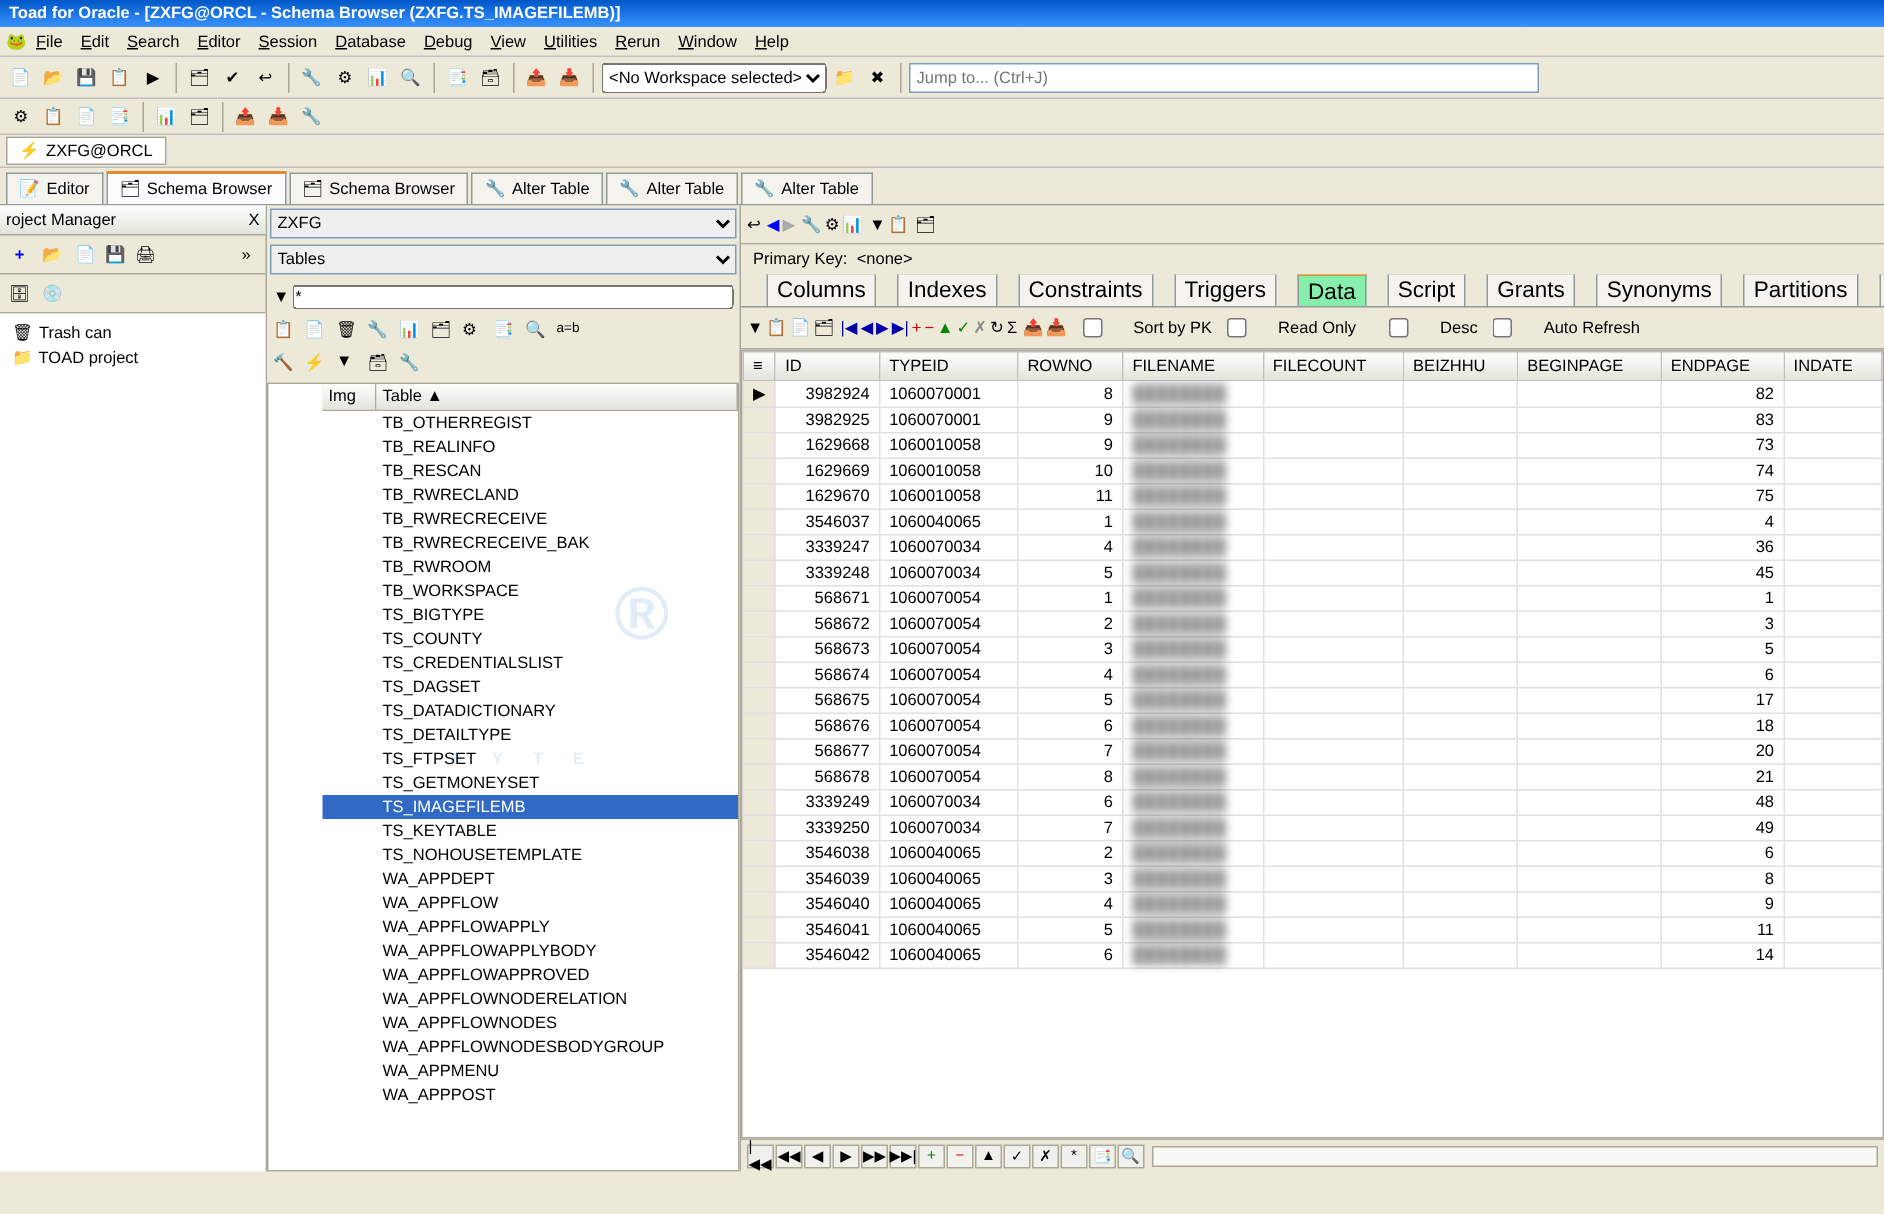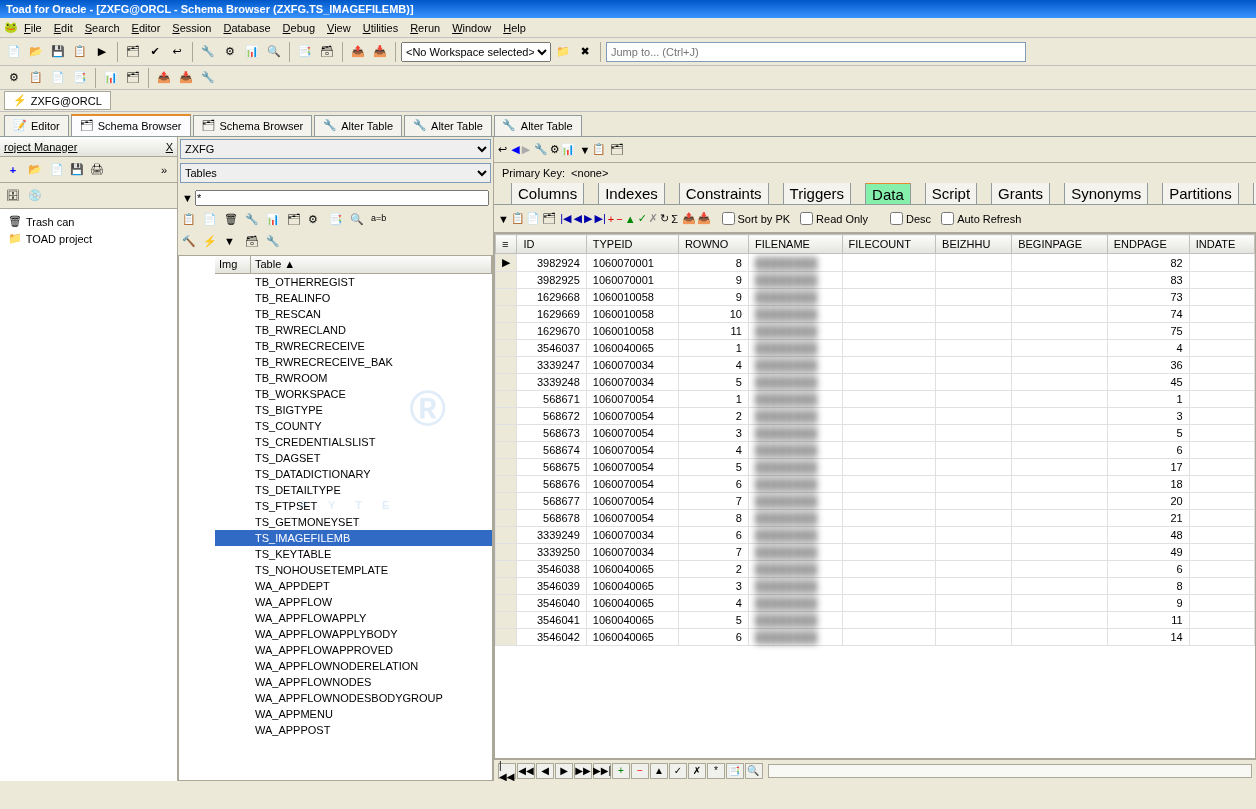--- a/index.html
+++ b/index.html
@@ -14,21 +14,21 @@
 .toolbar select { height: 20px; font-size: 11px; }
 .toolbar input { height: 20px; font-size: 11px; border: 1px solid #7f9db9; padding: 0 4px; color: #999; }
 .tab-strip { background: #ece9d8; height: 25px; display: flex; align-items: flex-end; padding: 0 4px; border-bottom: 1px solid #919b9c; }
 .tab-strip .tab { padding: 3px 8px; border: 1px solid #919b9c; border-bottom: none; background: #f4f3ee; margin-right: 2px; cursor: pointer; display: flex; align-items: center; gap: 4px; }
 .tab-strip .tab.active { background: #fcfcfe; border-top: 2px solid #e68b2c; }
 .tab-strip .tab .ic { width: 14px; height: 14px; display: inline-block; }
 .conn-tab { background: #ece9d8; border-bottom: 1px solid #c0c0c0; height: 22px; display: flex; align-items: center; padding: 0 4px; }
 .conn-tab .ct { padding: 2px 8px; border: 1px solid #aca899; background: #fff; display: flex; align-items: center; gap: 4px; }
 .main-area { display: flex; height: calc(100% - 165px); }
 .left-pane { width: 178px; border-right: 1px solid #aca899; display: flex; flex-direction: column; background: #ece9d8; }
-.left-header { height: 20px; background: linear-gradient(#fdfdfd, #e4e4dd); border-bottom: 1px solid #aca899; padding: 2px 4px; display: flex; justify-content: space-between; align-items: center; text-decoration: underline; }
+.left-header { height: 20px; background: linear-gradient(#fdfdfd, #e4e4dd); border-bottom: 1px solid #aca899; padding: 2px 4px; display: flex; justify-content: space-between; align-items: center; }
 .left-tools { height: 26px; border-bottom: 1px solid #aca899; display: flex; align-items: center; padding: 0 4px; gap: 2px; }
 .left-tools .btn { width: 18px; height: 18px; cursor: pointer; display: inline-flex; align-items: center; justify-content: center; }
 .left-tree { background: #fff; flex: 1; overflow: auto; padding: 4px; }
 .left-tree .node { padding: 2px 4px; display: flex; align-items: center; gap: 4px; cursor: pointer; }
 .mid-pane { width: 316px; border-right: 1px solid #aca899; display: flex; flex-direction: column; background: #ece9d8; }
 .mid-combo-row { height: 24px; display: flex; align-items: center; padding: 2px; }
 .mid-combo-row select, .mid-combo-row input { flex: 1; height: 20px; border: 1px solid #7f9db9; font-size: 11px; }
 .filter-row { height: 26px; display: flex; align-items: center; padding: 2px 4px; gap: 2px; }
 .icon-row { display: flex; flex-wrap: wrap; padding: 2px 4px; gap: 3px; }
 .icon-row .btn { width: 18px; height: 18px; cursor: pointer; }
@@ -37,21 +37,21 @@
 .obj-list .hdr .col { border-right: 1px solid #aca899; padding: 2px 4px; font-size: 11px; background: linear-gradient(#fdfdfd, #e4e4dd); }
 .obj-list .item { padding: 2px 4px 2px 40px; cursor: pointer; white-space: nowrap; }
 .obj-list .item.selected { background: #316ac5; color: #fff; }
 .right-pane { flex: 1; display: flex; flex-direction: column; background: #ece9d8; overflow: hidden; }
 .right-tools { height: 26px; display: flex; align-items: center; padding: 0 4px; gap: 2px; border-bottom: 1px solid #aca899; }
 .info-line { padding: 4px 8px; font-size: 11px; background: #ece9d8; }
 .detail-tabs { height: 22px; display: flex; align-items: flex-end; padding: 0 4px; border-bottom: 1px solid #919b9c; overflow: hidden; }
 .detail-tabs .dt { padding: 2px 6px; border: 1px solid #919b9c; border-bottom: none; background: #f4f3ee; margin-right: 1px; cursor: pointer; font-size: 15px; white-space: nowrap; margin-left: 13px; }
 .detail-tabs .dt.active { background: #86efac; border-top: 2px solid #e68b2c; position: relative; top: 1px; }
 .data-tools { height: 28px; display: flex; align-items: center; padding: 0 4px; gap: 2px; border-bottom: 1px solid #aca899; }
-.data-tools .chk { display: flex; align-items: center; gap: 3px; margin-left: 8px; }
+.data-tools .chk { display: flex; align-items: center; gap: 21px; margin-left: 8px; }
 .grid { flex: 1; overflow: auto; background: #fff; border: 1px solid #aca899; }
 .grid table { border-collapse: collapse; width: 100%; }
 .grid th { background: linear-gradient(#fdfdfd, #e4e4dd); border: 1px solid #c0c0c0; padding: 3px 6px; font-weight: normal; text-align: left; font-size: 11px; position: sticky; top: 0; }
 .grid td { border: 1px solid #e0e0e0; padding: 2px 6px; font-size: 11px; white-space: nowrap; }
 .grid td.num { text-align: right; }
 .grid td.blur { color: transparent; text-shadow: 0 0 6px rgba(0,0,0,0.4); }
 .grid .rowind { width: 18px; background: #ece9d8; text-align: center; }
 .nav-bar { height: 22px; border-top: 1px solid #aca899; display: flex; align-items: center; padding: 0 4px; gap: 1px; background: #ece9d8; }
 .nav-bar .nb { width: 18px; height: 16px; border: 1px solid #aca899; background: #f0f0ec; cursor: pointer; display: inline-flex; align-items: center; justify-content: center; font-size: 10px; }
 .ic-svg { width: 14px; height: 14px; }

